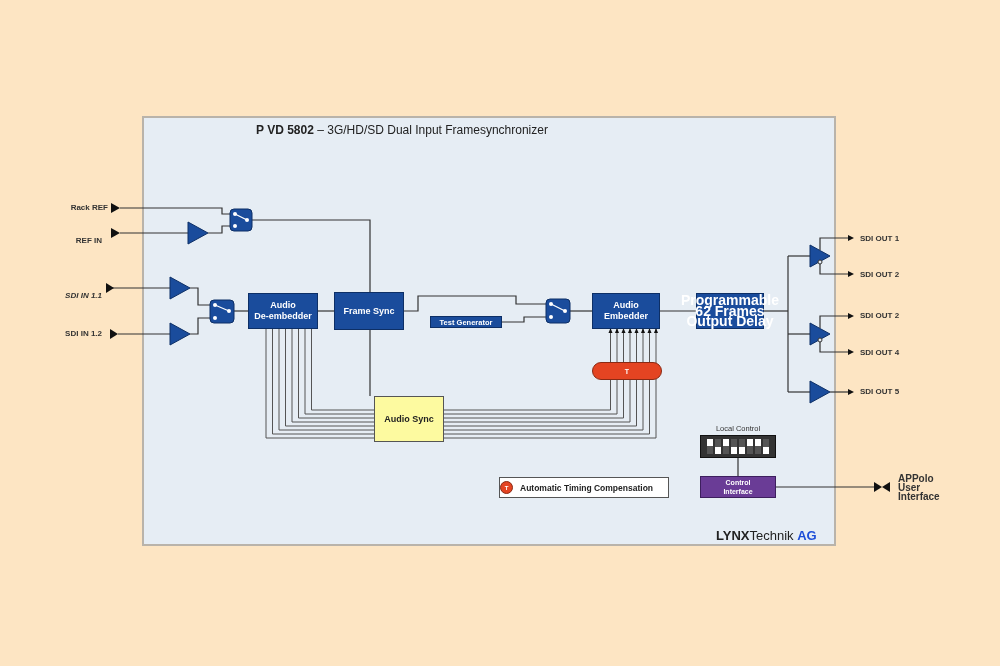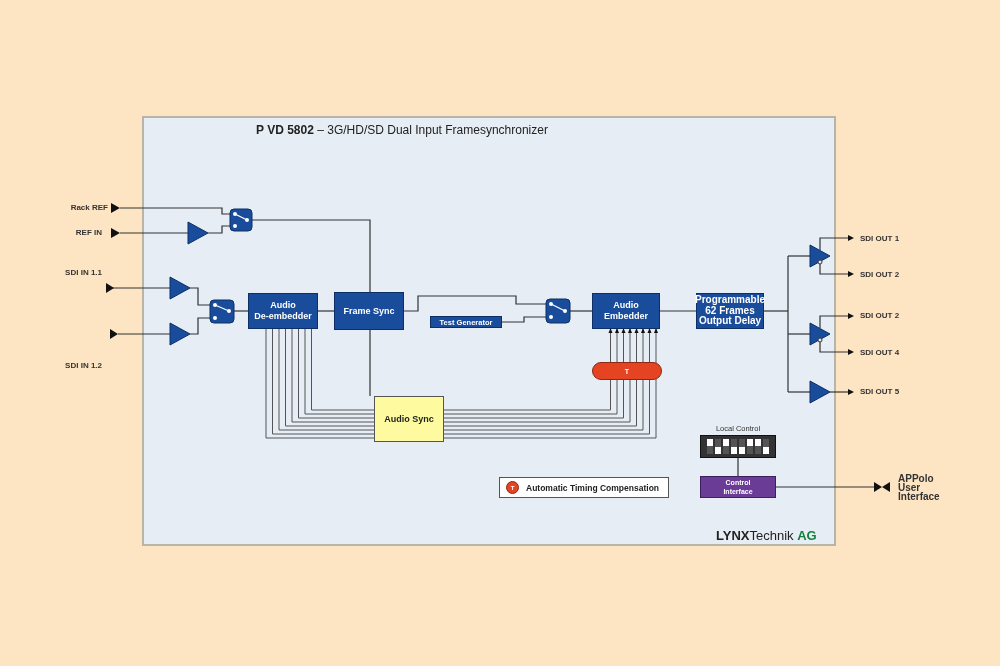--- a/index.html
+++ b/index.html
@@ -114,39 +114,39 @@
     <polygon points="874,482 882,487 874,492"></polygon>
     <polygon points="890,482 882,487 890,492"></polygon>
   </g>
 </svg>
 
 <div class="txt" style="left:0;top:123px;width:804px;text-align:center;font-size:12px;">
   <b>P VD 5802</b><span> – </span><span>3G/HD/SD Dual Input Framesynchronizer</span>
 </div>
 
 <div class="txt lbl" style="right:892px;top:203px;">Rack REF</div>
-<div class="txt lbl" style="right:898px;top:228px;">REF IN</div>
-<div class="txt lbl" style="right:898px;top:268px;">SDI IN 1.1</div>
-<div class="txt lbl" style="right:898px;top:329px;margin-top:32px;">SDI IN 1.2</div>
+<div class="txt lbl" style="right:898px;top:236px;">REF IN</div>
+<div class="txt lbl" style="right:898px;top:291px;font-style:italic;">SDI IN 1.1</div>
+<div class="txt lbl" style="right:898px;top:329px;">SDI IN 1.2</div>
 
 <div class="blk" style="left:248px;top:293px;width:70px;height:36px;">
   <div>
       <div>Audio</div>
       <div>De-embedder</div>
     </div>
 </div>
 <div class="blk" style="left:334px;top:292px;width:70px;height:38px;">Frame Sync</div>
 <div class="blk" style="left:430px;top:316px;width:72px;height:12px;font-size:7.5px;">Test Generator</div>
 <div class="blk" style="left:592px;top:293px;width:68px;height:36px;">
   <div>
       <div>Audio</div>
       <div>Embedder</div>
     </div>
 </div>
-<div class="blk" style="left:696px;top:293px;width:68px;height:36px;font-size:10px;line-height:10.5px;">
+<div class="blk" style="left:696px;top:293px;width:68px;height:36px;font-size:14px;line-height:10.5px;">
   <div>
       <div>Programmable</div>
       <div>62 Frames</div>
       <div>Output Delay</div>
     </div>
 </div>
 
 <div class="blk" style="left:334px;top:396px;width:70px;height:46px;background:#fdfaa0;border-color:#555;color:#222;margin-left:40px;">Audio Sync</div>
 
 <div class="blk" style="left:592px;top:362px;width:70px;height:18px;background:#e44422;border-color:#8a2a14;border-radius:9px;font-size:7px;">T</div>
@@ -191,20 +191,20 @@
 <div class="txt lbl" style="left:860px;top:311px;">SDI OUT 2</div>
 <div class="txt lbl" style="left:860px;top:348px;">SDI OUT 4</div>
 <div class="txt lbl" style="left:860px;top:387px;">SDI OUT 5</div>
 
 <div class="txt lbl" style="left:898px;top:474px;font-size:10px;line-height:9px;">
   <div>APPolo</div>
     <div>User</div>
     <div>Interface</div>
 </div>
 
-<div style="position:absolute;left:499px;top:477px;width:170px;height:21px;background:#fff;border:1.5px solid #555;box-sizing:border-box;display:flex;align-items:center;gap:7px;padding-left:6px;">
+<div style="position:absolute;left:499px;top:477px;width:170px;height:21px;background:#fff;border:1.5px solid #555;box-sizing:border-box;display:flex;align-items:center;gap:7px;">
   <span style="width:11px;height:11px;border-radius:50%;background:#e44422;border:1px solid #8a2a14;color:#fff;font-size:6px;font-weight:bold;display:flex;align-items:center;justify-content:center;">T</span>
   <span style="font-size:8.5px;font-weight:bold;color:#222;">Automatic Timing Compensation</span>
 </div>
 
 <div class="txt" style="left:716px;top:528px;font-size:13px;">
-  <b>LYNX</b><span>Technik </span><b style="color:#15803d">AG</b>
+  <b>LYNX</b><span>Technik </span><b style="color:#1d4ed8">AG</b>
 </div>
 
 </body></html>

